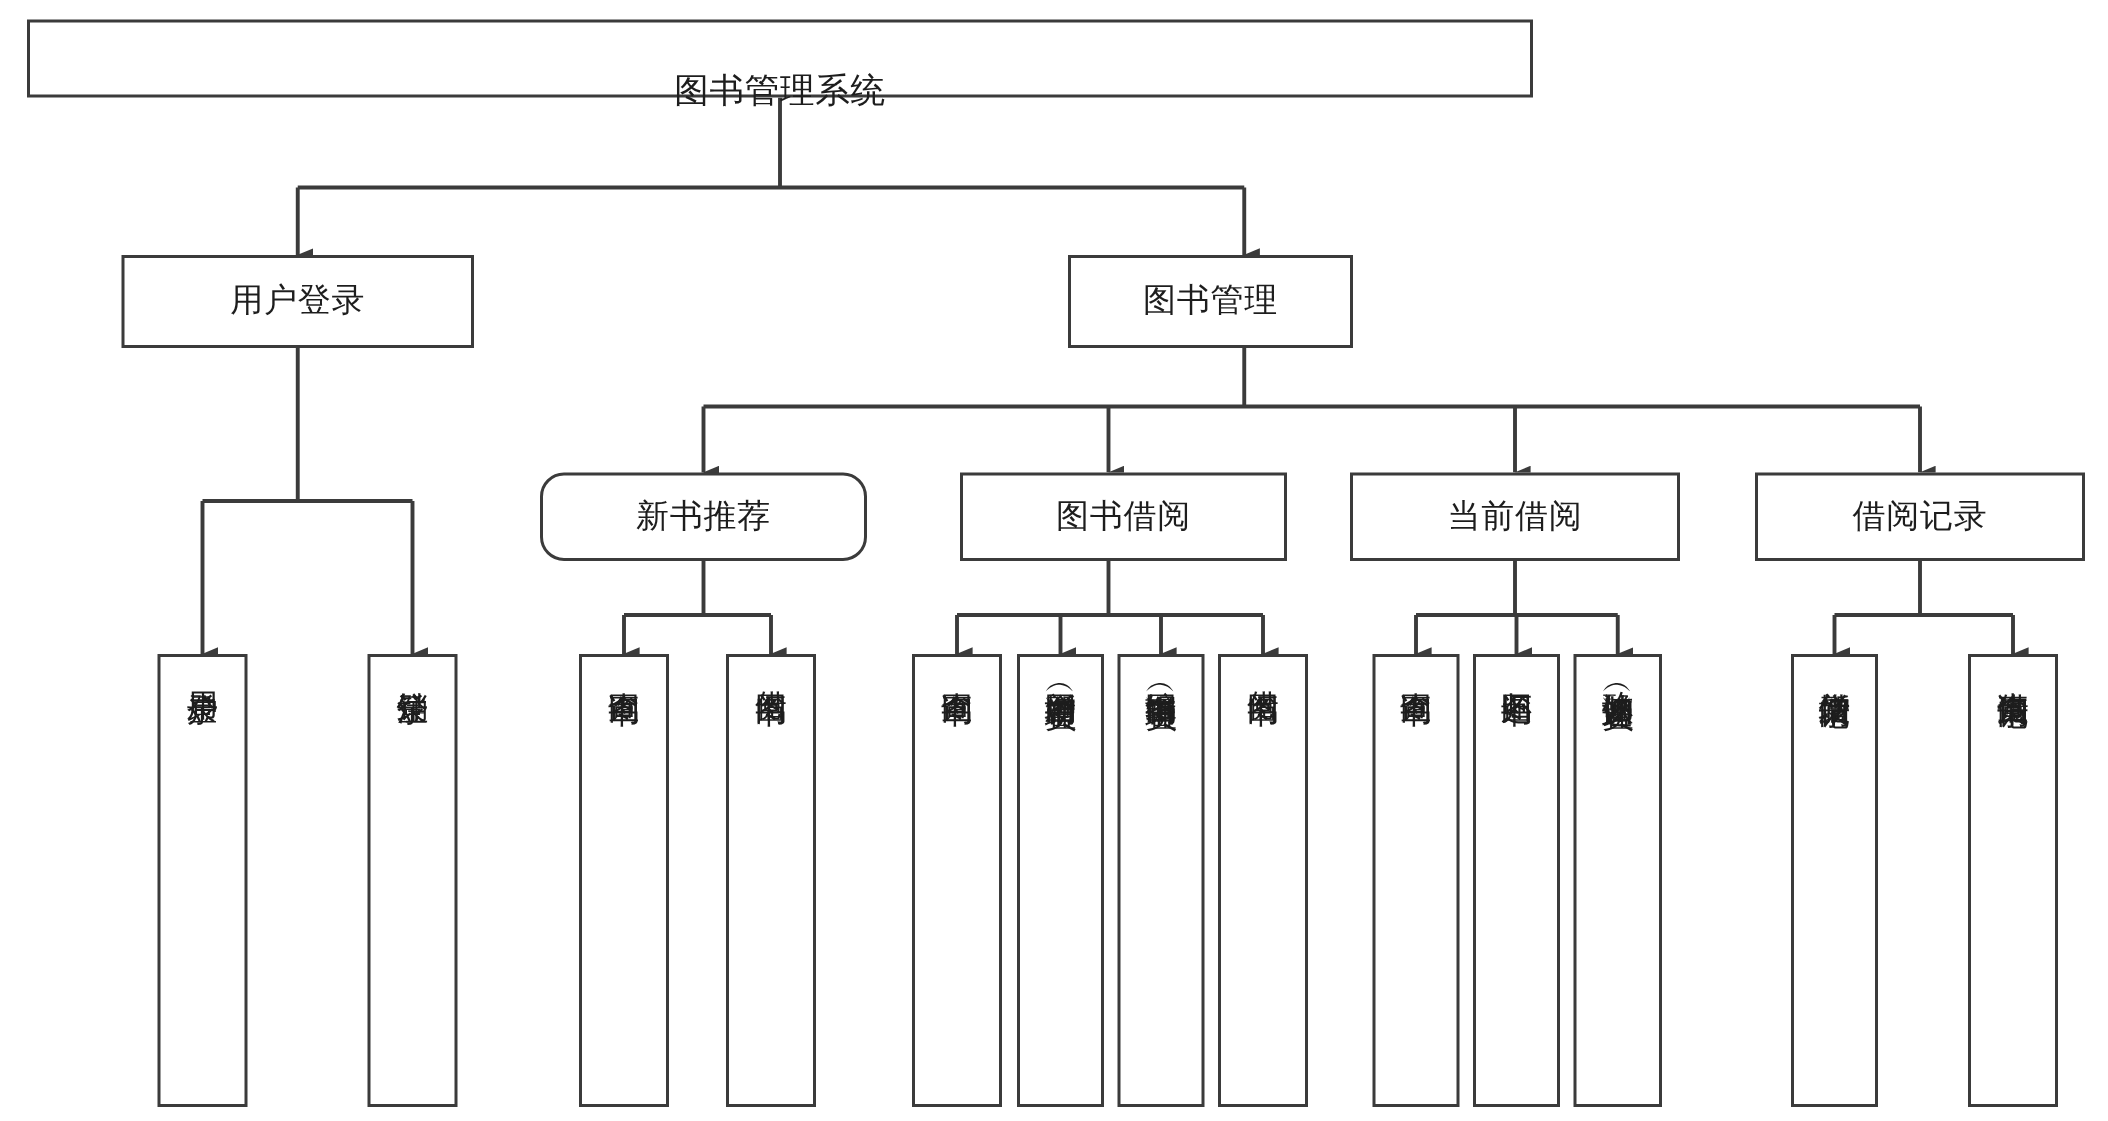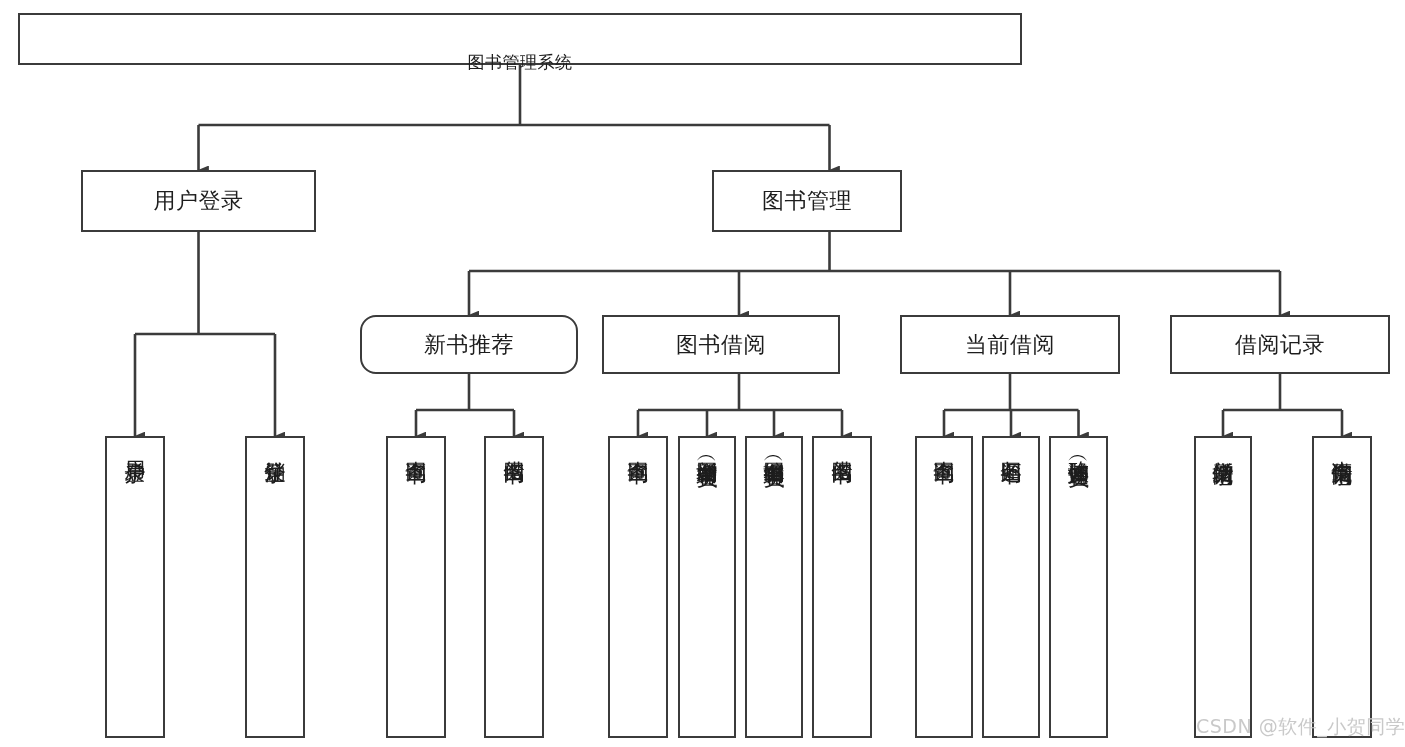--- a/index.html
+++ b/index.html
@@ -54,21 +54,21 @@
     padding-top: 6px;
   }
   .node.vertical .node-label {
     writing-mode: vertical-rl;
     text-orientation: upright;
     font-size: 21px;
     line-height: 1.05;
     letter-spacing: 1px;
     white-space: nowrap;
   }
-  .node.root .node-label { font-size: 17px; margin-top: 46px; }
+  .node.root .node-label { font-size: 23px; margin-top: 46px; }
   .watermark {
     position: absolute;
     font-size: 19px;
     color: #c9c9c9;
     white-space: nowrap;
     letter-spacing: 0.5px;
     user-select: none;
   }
 </style>
 </head>
@@ -125,21 +125,21 @@
       </div>
       <div class="node horizontal" style="left: 81px; top: 170px; width: 235px; height: 62px;">
         <span class="node-label">用户登录</span>
       </div>
       <div class="node horizontal" style="left: 712px; top: 170px; width: 190px; height: 62px;">
         <span class="node-label">图书管理</span>
       </div>
       <div class="node horizontal" style="left: 360px; top: 315px; width: 218px; height: 59px; border-radius: 16px;">
         <span class="node-label">新书推荐</span>
       </div>
-      <div class="node horizontal" style="left: 602px; top: 315px; width: 238px; height: 59px;">
+      <div class="node horizontal" style="left: 640px; top: 315px; width: 218px; height: 59px;">
         <span class="node-label">图书借阅</span>
       </div>
       <div class="node horizontal" style="left: 900px; top: 315px; width: 220px; height: 59px; justify-content: center;">
         <span class="node-label">当前借阅</span>
       </div>
       <div class="node horizontal" style="left: 1170px; top: 315px; width: 220px; height: 59px;">
         <span class="node-label">借阅记录</span>
       </div>
       <div class="node vertical" style="left: 105px; top: 436px; width: 60px; height: 302px;">
         <span class="node-label">用户登录</span>
@@ -175,15 +175,14 @@
         <span class="node-label">确认归还（管理员）</span>
       </div>
       <div class="node vertical" style="left: 1194px; top: 436px; width: 58px; height: 302px;">
         <span class="node-label">新增借阅记录</span>
       </div>
       <div class="node vertical" style="left: 1312px; top: 436px; width: 60px; height: 302px;">
         <span class="node-label">查询借阅记录</span>
       </div>
     </div>
 
-  <div class="watermark" style="left: 1196px; top: 714px;">CSDN @软件_小贺同学</div>
 
 </div>
 
 </body></html>

